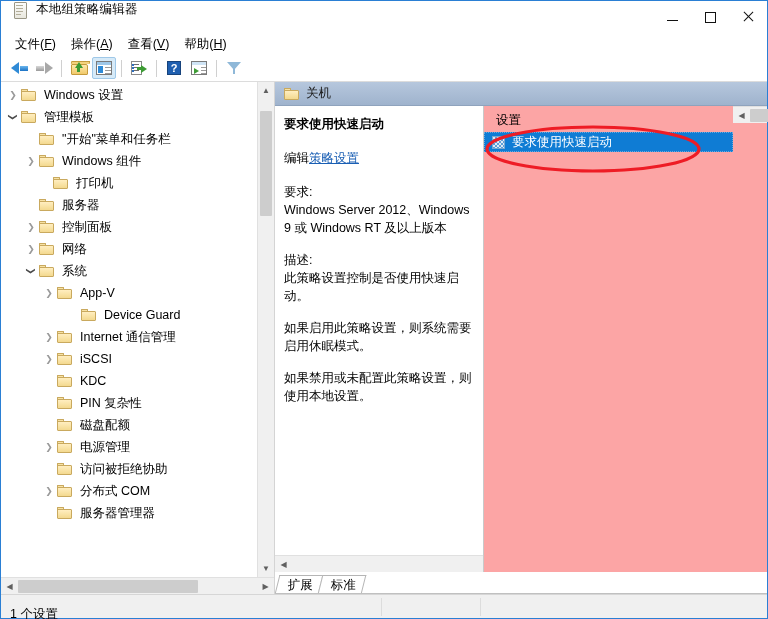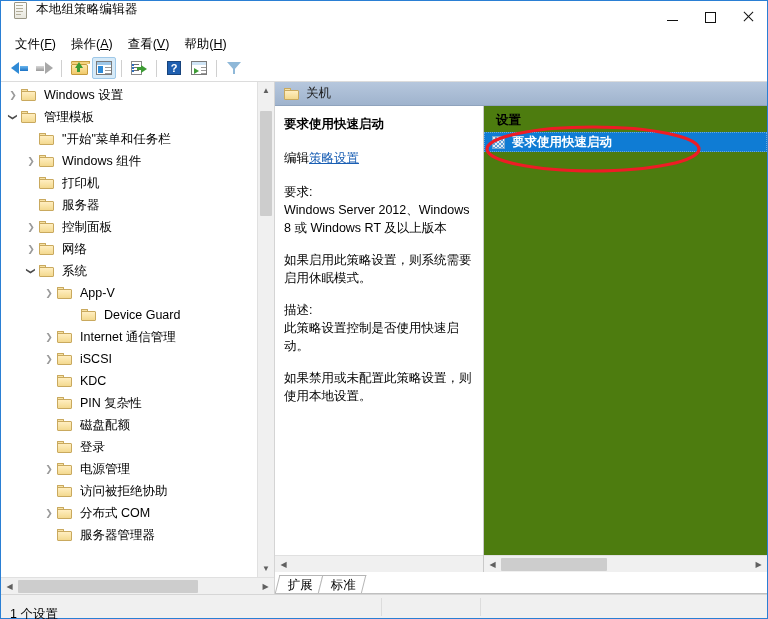--- a/index.html
+++ b/index.html
@@ -174,21 +174,21 @@
   .descpane{
     width:209px;flex:0 0 209px;display:flex;flex-direction:column;min-width:0;
     box-sizing:border-box;background:#fff;border-right:1px solid #c9c9c9;
   }
   .desc-body{flex:1 1 auto;padding:10px 9px 0 9px;overflow:hidden;}
   .d-title{font-size:12.5px;font-weight:bold;color:#000;margin-bottom:17px;}
   .d-edit{font-size:12.5px;color:#000;margin-bottom:16px;}
   .d-edit a{color:#1a5fb4;text-decoration:underline;}
   .d-sec{font-size:12.5px;color:#000;line-height:18px;margin-bottom:14px;}
   
-  .listpane{flex:1 1 auto;display:flex;flex-direction:column;min-width:0;background:#4d7c0f;font-weight:bold;}
+  .listpane{flex:1 1 auto;display:flex;flex-direction:row;min-width:0;background:#fca5a5;}
   .list-body{flex:1 1 auto;position:relative;overflow:hidden;padding-top:6px;}
   .list-head{font-size:12.5px;color:#000;padding:0 0 3px 12px;}
   .list-row{
     height:20px;display:flex;align-items:center;padding-left:8px;
     font-size:12.5px;box-sizing:border-box;
   }
   .list-row.sel{background:#0f7cd4;color:#fff;outline:1px dotted #6aa9dd;outline-offset:-1px;}
   .pol-icon{
     width:13px;height:13px;flex:0 0 13px;margin-right:7px;
     background-image:
@@ -353,21 +353,21 @@
               <span class="tlabel">"开始"菜单和任务栏</span>
             </div>
             <div class="titem" style="padding-left: 22px;">
               <span class="chev">❯</span>
               <span class="folder">
                 <i class="tab-f"></i>
                 <i class="body-f"></i>
               </span>
               <span class="tlabel">Windows 组件</span>
             </div>
-            <div class="titem" style="padding-left: 22px;">
+            <div class="titem" style="padding-left: 36px;">
               <span class="chev"></span>
               <span class="folder">
                 <i class="tab-f"></i>
                 <i class="body-f"></i>
               </span>
               <span class="tlabel">打印机</span>
             </div>
             <div class="titem" style="padding-left: 22px;">
               <span class="chev"></span>
               <span class="folder">
@@ -448,28 +448,20 @@
               </span>
               <span class="tlabel">PIN 复杂性</span>
             </div>
             <div class="titem" style="padding-left: 40px;">
               <span class="chev"></span>
               <span class="folder">
                 <i class="tab-f"></i>
                 <i class="body-f"></i>
               </span>
               <span class="tlabel">磁盘配额</span>
-            </div>
-            <div class="titem" style="padding-left: 40px;">
-              <span class="chev"></span>
-              <span class="folder">
-                <i class="tab-f"></i>
-                <i class="body-f"></i>
-              </span>
-              <span class="tlabel">登录</span>
             </div>
             <div class="titem" style="padding-left: 40px;">
               <span class="chev">❯</span>
               <span class="folder">
                 <i class="tab-f"></i>
                 <i class="body-f"></i>
               </span>
               <span class="tlabel">电源管理</span>
             </div>
             <div class="titem" style="padding-left: 40px;">
@@ -527,27 +519,27 @@
       <div class="rp-content">
 
         <div class="descpane">
           <div class="desc-body">
             <div class="d-title">要求使用快速启动</div>
             <div class="d-edit">
               <span>编辑</span><a href="#">策略设置</a>
             </div>
             <div class="d-sec">
               <div>要求:</div>
-              <div>Windows Server 2012、Windows 8 或 Windows RT 及以上版本</div>
-            </div>
-            <div class="d-sec">如果启用此策略设置，则系统需要启用休眠模式。</div>
+              <div>Windows Server 2012、Windows 9 或 Windows RT 及以上版本</div>
+            </div>
             <div class="d-sec">
               <div>描述:</div>
               <div>此策略设置控制是否使用快速启动。</div>
             </div>
+            <div class="d-sec">如果启用此策略设置，则系统需要启用休眠模式。</div>
             <div class="d-sec">如果禁用或未配置此策略设置，则使用本地设置。</div>
           </div>
           <div class="hscroll">
             <div class="hs-btn">◀</div>
             <div class="hs-track">
               <div class="hs-thumb" style="left:0;width:0;"></div>
             </div>
             <div class="hs-btn" style="visibility:hidden;">▶</div>
           </div>
         </div>

